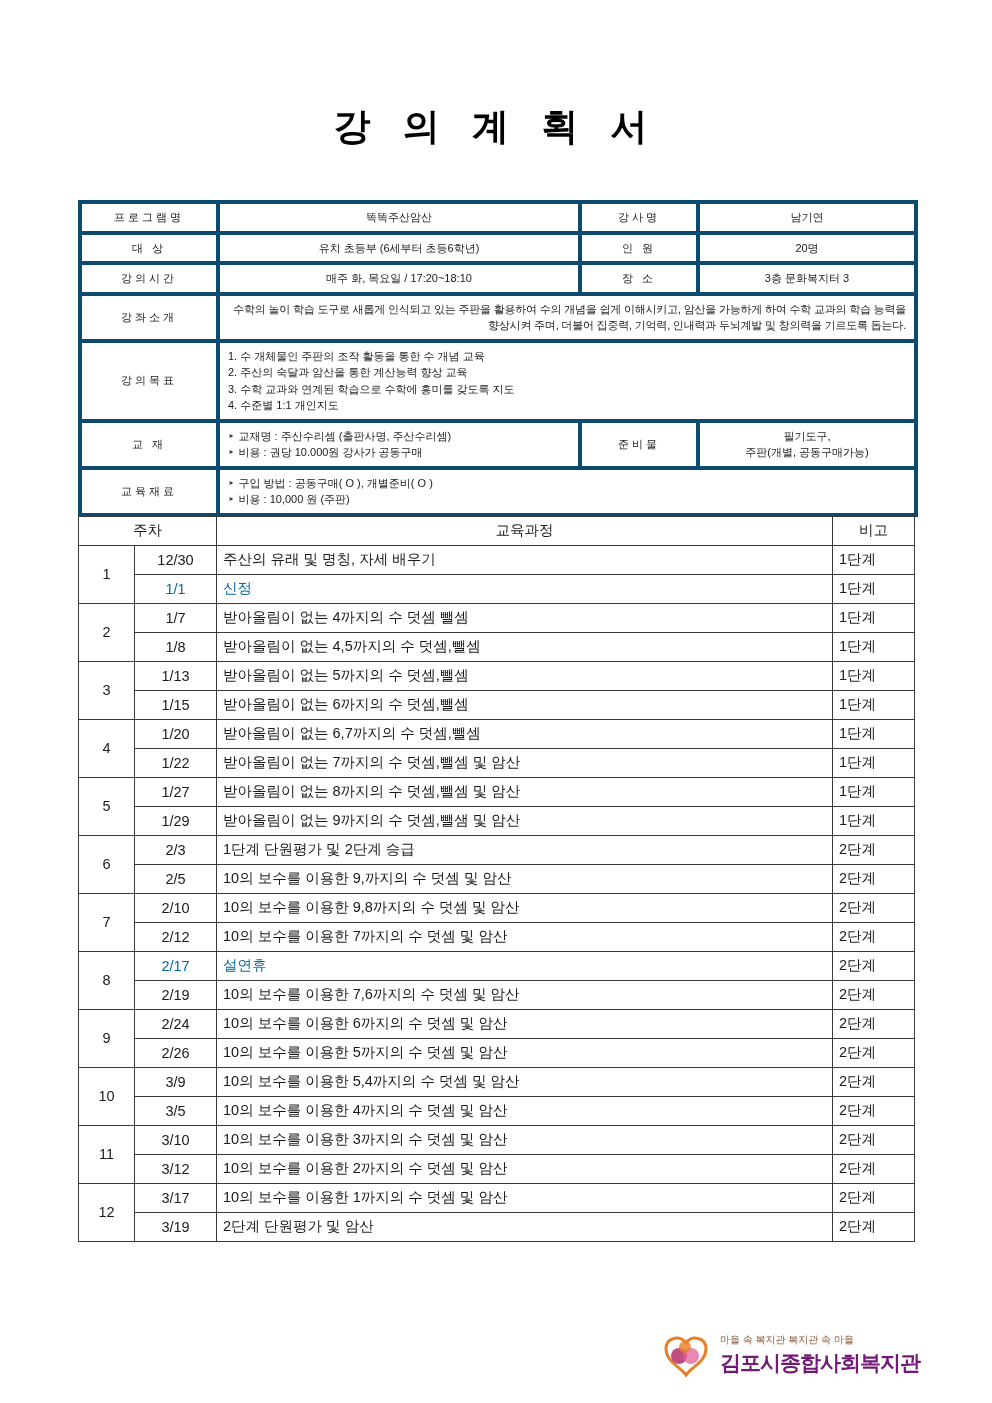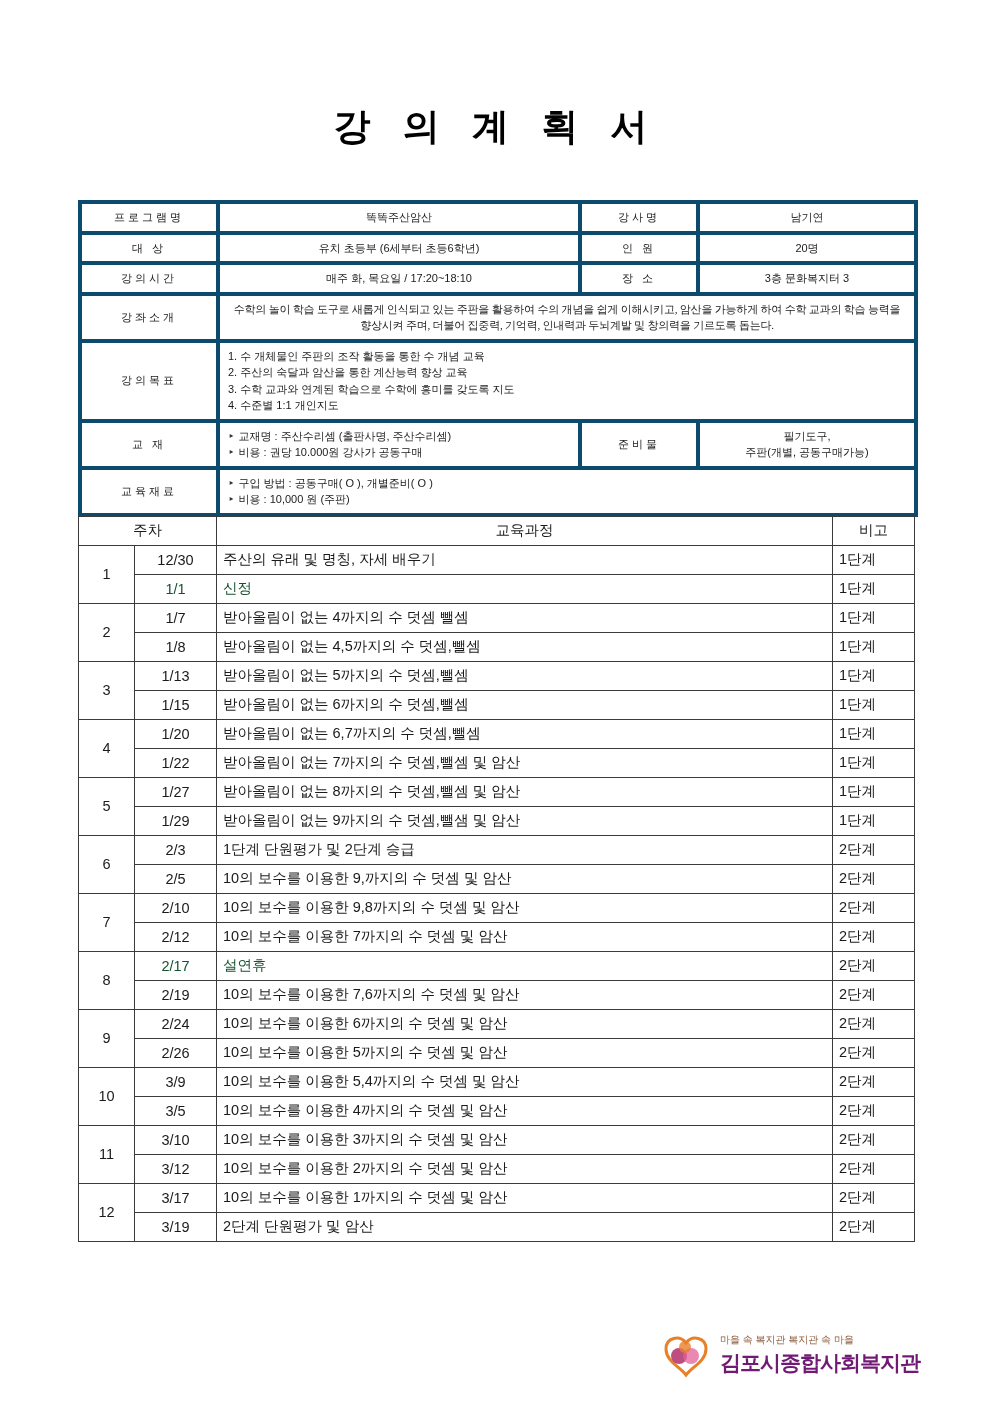--- a/index.html
+++ b/index.html
@@ -55,25 +55,24 @@
     text-align: left;
     font-size: 14.5px;
     line-height: 1.7;
     padding-left: 4px;
   }
   .bullet-line span.b {
     color: #333;
     margin-right: 4px;
   }
   .intro {
-    text-align: center;
+    text-align: right;
     font-size: 14.5px;
     line-height: 1.42;
     letter-spacing: -0.2px;
-    font-family: Liberation Serif, serif;
   }
   .goal {
     text-align: left;
     font-size: 14.5px;
     line-height: 1.45;
   }
   
   table.sched {
     border-collapse: collapse;
     width: 836px;
@@ -103,21 +102,21 @@
   td.note {
     text-align: left;
     width: 82px;
     margin-top: 8px;
   }
   .hdr {
     text-align: center;
     font-size: 15px;
   }
   .red {
-    color: #14532d;
+    color: #0369a1;
   }
   .footer-logo {
     position: absolute;
     right: 72px;
     bottom: 22px;
     display: flex;
     align-items: center;
     gap: 8px;
   }
   .logo-mark {

